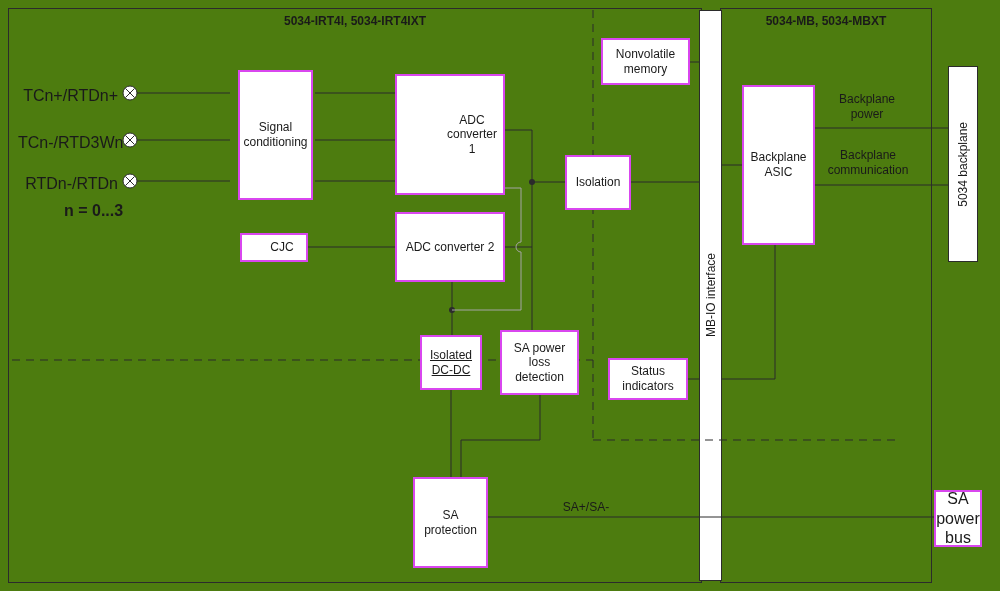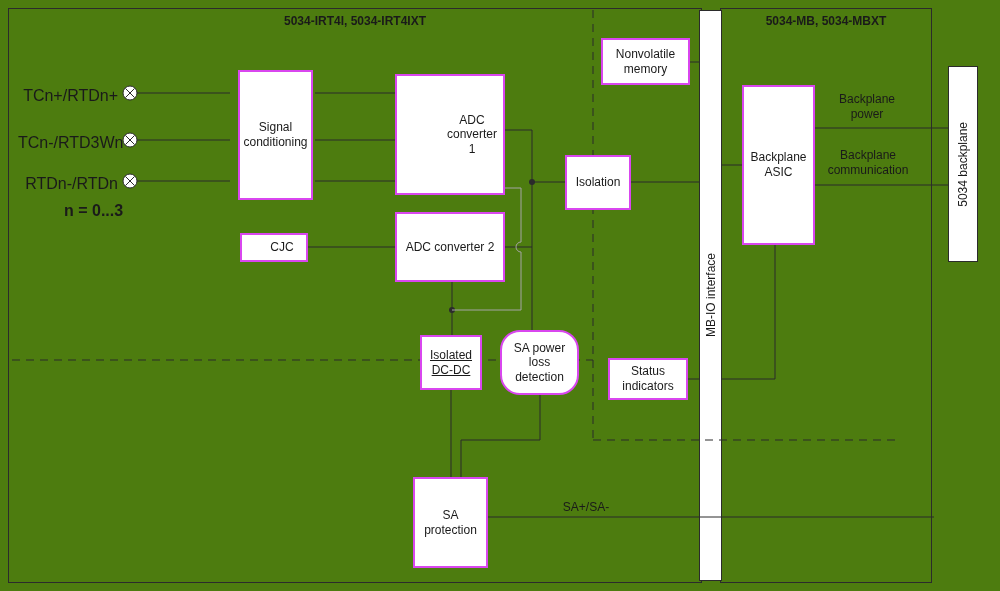--- a/index.html
+++ b/index.html
@@ -112,21 +112,21 @@
   </div>
   <div class="box" style="left:565px; top:155px; width:66px; height:55px;">
     <span>Isolation</span>
   </div>
   <div class="box" style="left:601px; top:38px; width:89px; height:47px;">
     <span>Nonvolatile memory</span>
   </div>
   <div class="box" style="left:420px; top:335px; width:62px; height:55px;text-decoration:underline;">
     <span>Isolated DC-DC</span>
   </div>
-  <div class="box" style="left:500px; top:330px; width:79px; height:65px;border-radius:20px;">
+  <div class="box" style="left:500px; top:330px; width:79px; height:65px;">
     <span>SA power loss detection</span>
   </div>
   <div class="box" style="left:608px; top:358px; width:80px; height:42px;">
     <span>Status indicators</span>
   </div>
   <div class="box" style="left:413px; top:477px; width:75px; height:91px;">
     <span>SA protection</span>
   </div>
 
   <div class="vbar" style="left:699px; top:10px; width:23px; height:571px;">
@@ -136,20 +136,23 @@
   <div class="box" style="left:742px; top:85px; width:73px; height:160px;">
     <span>Backplane ASIC</span>
   </div>
   <div class="label tcenter" style="left:831px; top:92px; width:72px;">Backplane power</div>
   <div class="label tcenter" style="left:820px; top:148px; width:96px;">Backplane communication</div>
 
   <div class="vbar" style="left:948px; top:66px; width:30px; height:196px;">
     <span>5034 backplane</span>
   </div>
 
+  <div class="box small" style="left:934px; top:490px; width:48px; height:57px;">
+    <span>SA power bus</span>
+  </div>
 
   <div class="label tcenter" style="left:546px; top:500px; width:80px;">SA+/SA-</div>
 
   <svg class="layer layer-top" width="1000" height="591">
     <g stroke="#2b2b2b" stroke-width="1" fill="none">
       <path d="M488,517 H934"></path>
     </g>
     <g stroke="#2b2b2b" stroke-width="1" stroke-dasharray="8 6" fill="none">
       <path d="M593,440 H897"></path>
     </g>

